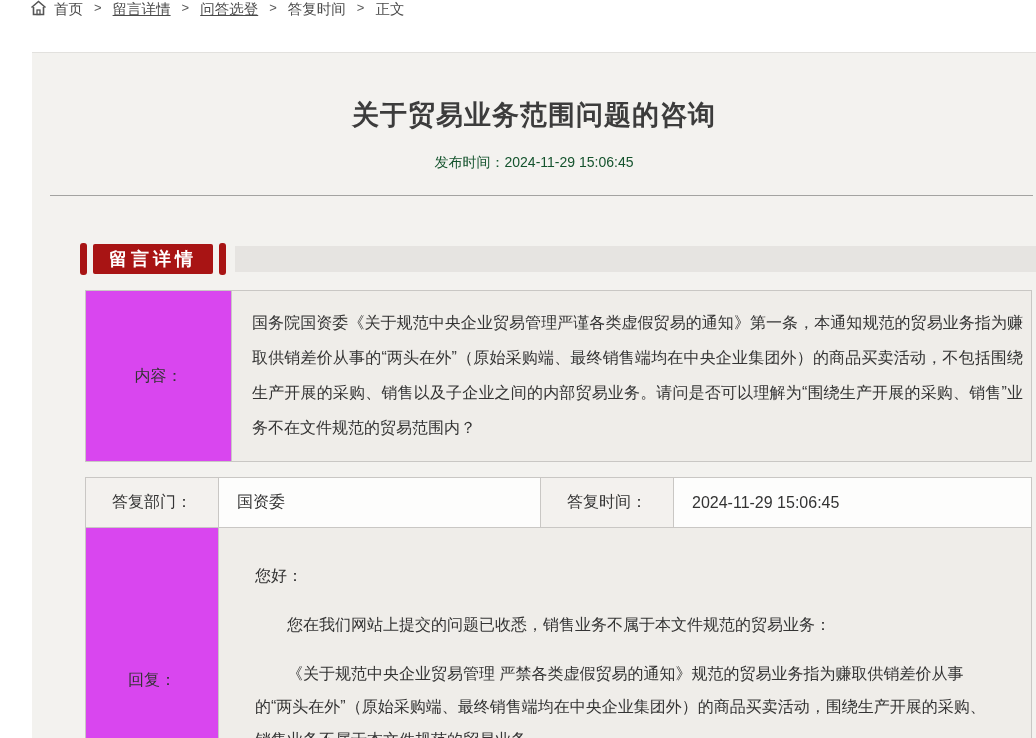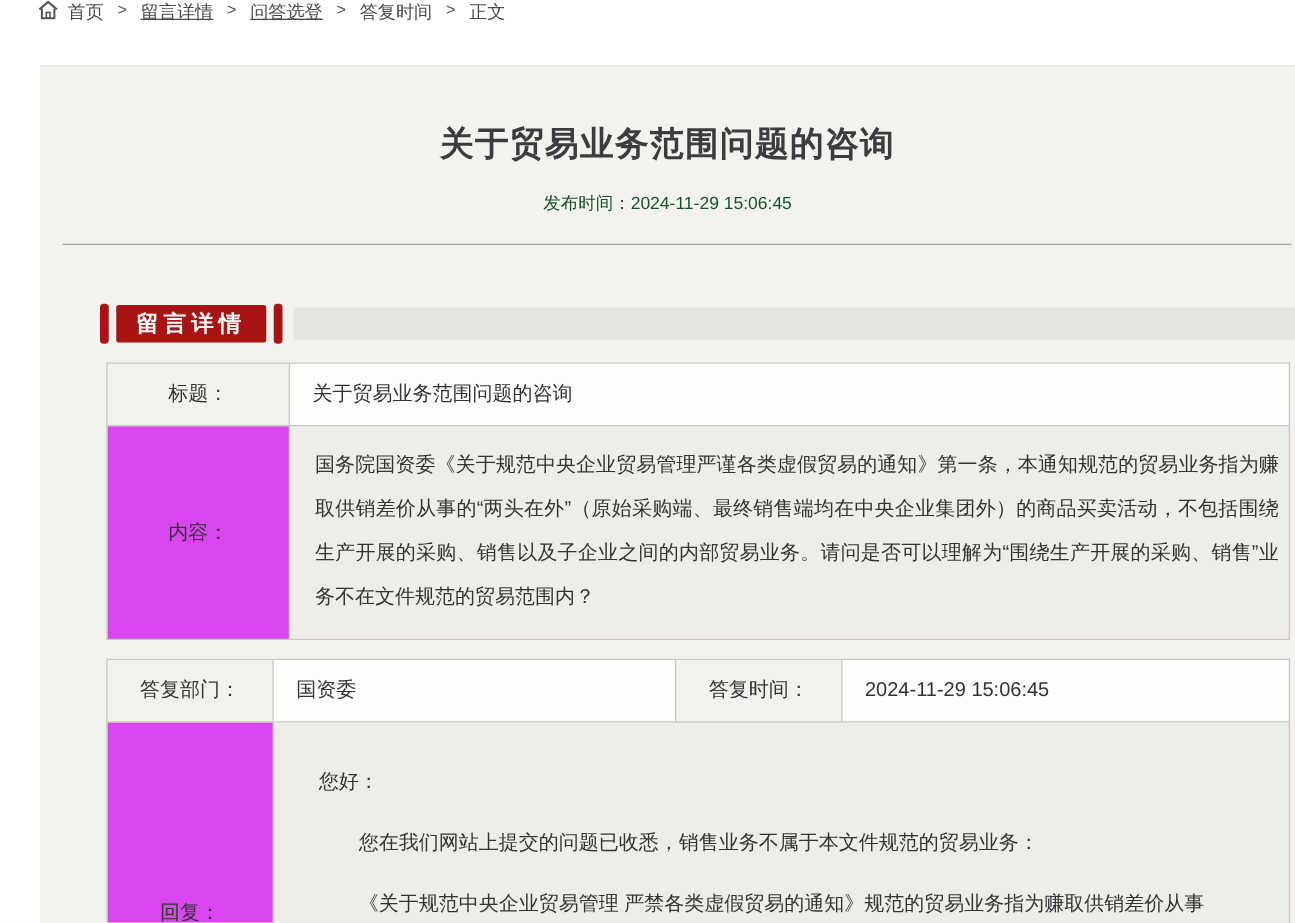--- a/index.html
+++ b/index.html
@@ -151,24 +151,20 @@
       <span class="rib-bar"></span>
       <span class="rib-strip"></span>
     </div>
 
     <table class="detail">
       <colgroup>
           <col style="width:146px">
           <col>
         </colgroup>
       <tbody>
-          <tr class="row-short">
-        <td class="lbl">标题：</td>
-        <td class="val">关于贸易业务范围问题的咨询</td>
-      </tr>
       <tr>
         <td class="lbl lbl-long">内容：</td>
         <td class="val-long">国务院国资委《关于规范中央企业贸易管理严谨各类虚假贸易的通知》第一条，本通知规范的贸易业务指为赚取供销差价从事的“两头在外”（原始采购端、最终销售端均在中央企业集团外）的商品买卖活动，不包括围绕生产开展的采购、销售以及子企业之间的内部贸易业务。请问是否可以理解为“围绕生产开展的采购、销售”业务不在文件规范的贸易范围内？</td>
       </tr>
     </tbody>
       </table>
 
 
     <table class="detail">
       <colgroup>

